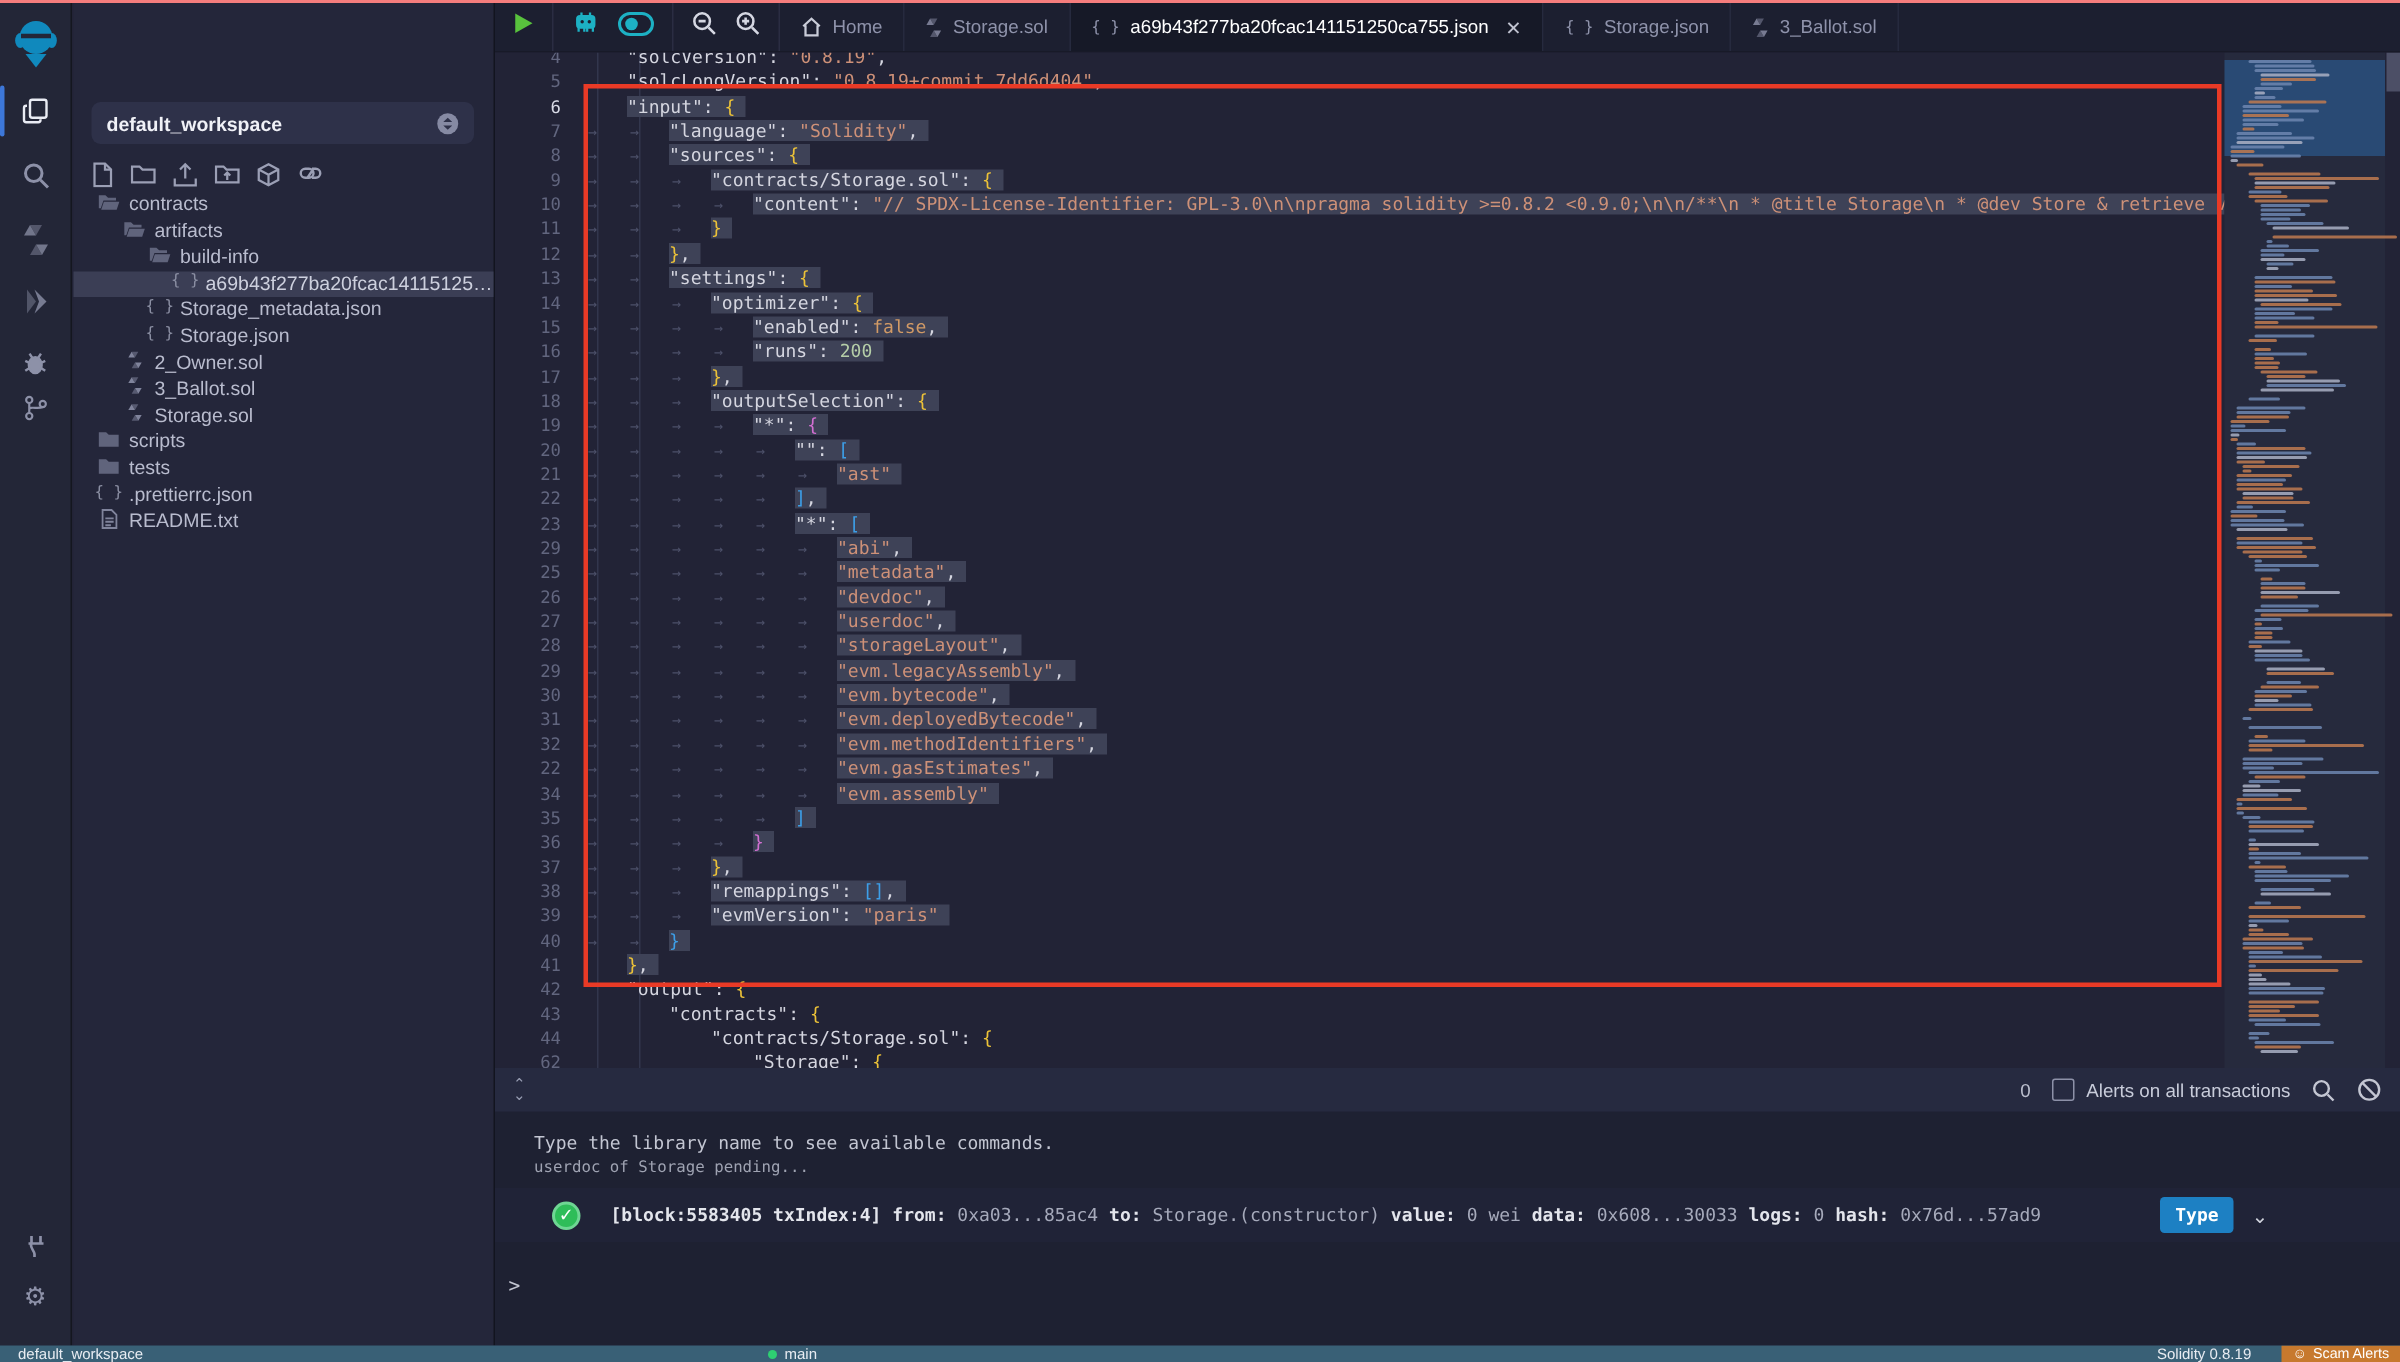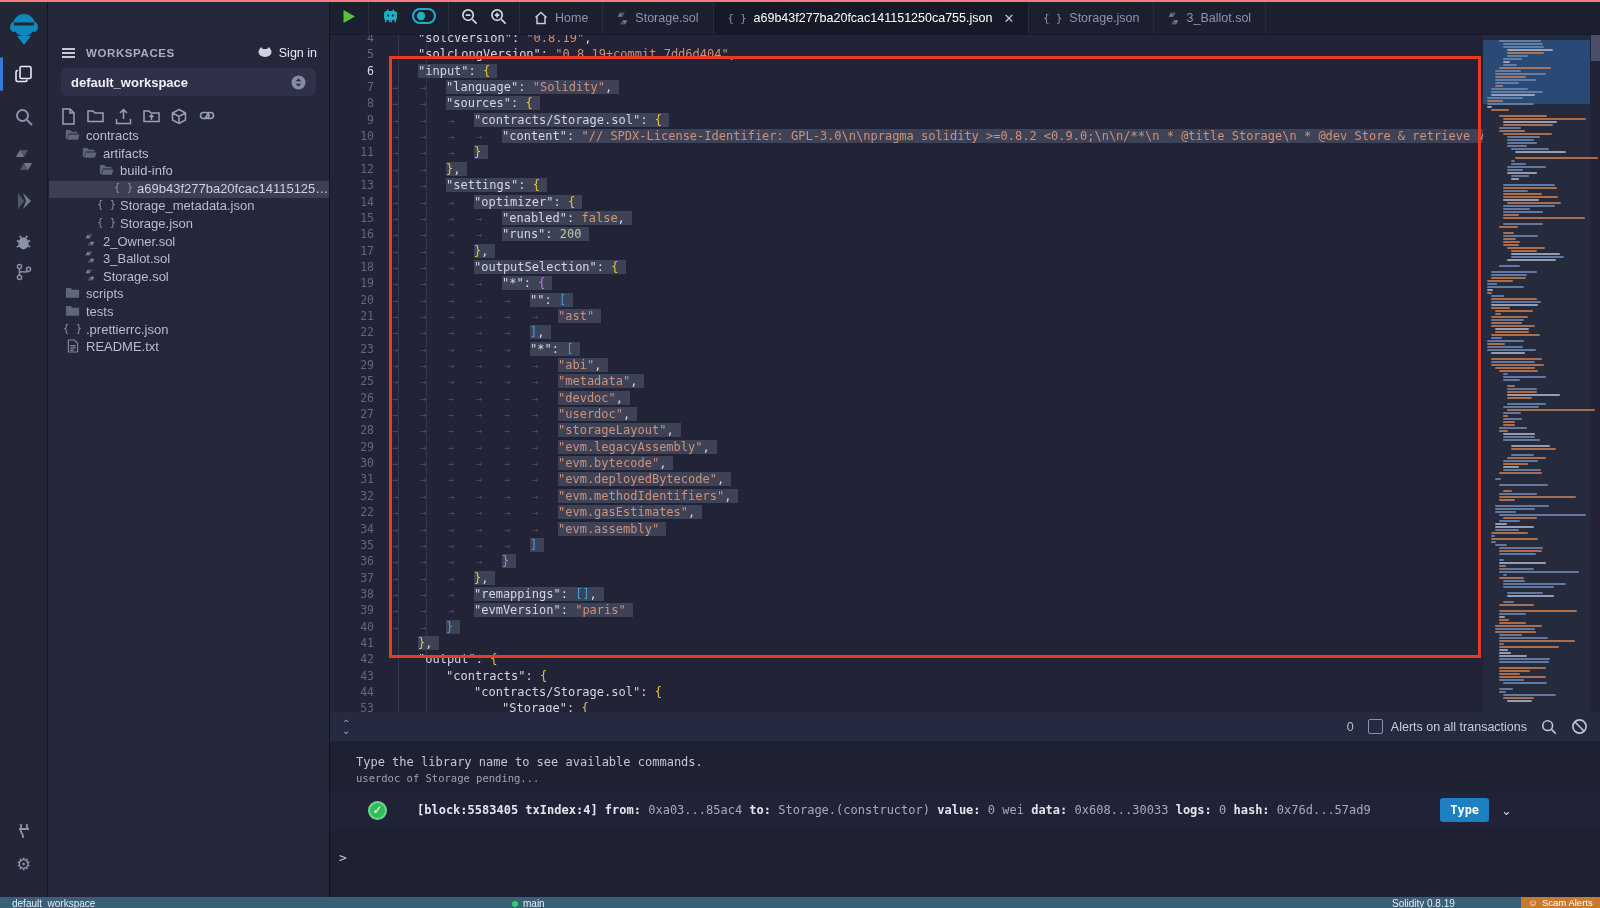--- a/index.html
+++ b/index.html
@@ -75,21 +75,21 @@
   #thead .right{margin-left:auto;display:flex;align-items:center;gap:14px}
   .tcount{font-size:12.5px;color:#b9bdcc}
   .cbx{width:15px;height:15px;border:1px solid #8d91a8;border-radius:2px;background:transparent;cursor:pointer}
   .listen{font-size:12.5px;color:#c8ccda;margin-left:-6px;cursor:pointer}
   .tfilter{width:243px;height:25px;background:#2f3348;border:none;border-radius:2px;color:#d7dae4;font-size:12.5px;padding:0 9px}
   .tfilter::placeholder{color:#8b8fa8}
   .tline1{position:absolute;left:26px;top:43px;font-size:12px;color:#c3c6d2}
   .tline2{position:absolute;left:26px;top:60px;font-size:10.5px;color:#9fa3b2}
   #txrow{position:absolute;left:0;top:80px;width:100%;height:36px;display:flex;align-items:center;padding-left:38px;padding-right:88px;background:#202337}
   .okcirc{width:19px;height:19px;border-radius:50%;background:#2ebd59;color:#fff;display:flex;align-items:center;justify-content:center;font-size:12px;flex:none;border:2px solid #6fd694}
-  #txseg{margin-left:30px;font-family:"DejaVu Sans Mono",monospace;font-size:12px;white-space:nowrap;overflow:hidden}
+  #txseg{margin-left:20px;font-family:"DejaVu Sans Mono",monospace;font-size:12px;white-space:nowrap;overflow:hidden}
   .txb{color:#e3e5ec;font-weight:700}
   .txv{color:#a6aabb}
   .debugbtn{margin-left:auto;background:#1d80c3;color:#fff;font-size:12px;font-weight:700;border:none;border-radius:3px;padding:5px 10px;cursor:pointer;font-family:"DejaVu Sans Mono",monospace}
   .txchev{margin-left:12px;color:#d0d3dd;font-size:13px;cursor:pointer}
   .prompt{position:absolute;left:9px;top:138px;font-size:13px;color:#c3c6d2}
 
   
   #statusbar{position:absolute;left:0;top:897px;width:1600px;height:11px;background:#396076;z-index:95;overflow:hidden;color:#e8ecf2;font-size:10px}
   .sbitem{position:absolute;top:1px;white-space:nowrap}
   .sbdot{display:inline-block;width:6px;height:6px;border-radius:50%;background:#2ecf72;margin-right:5px}
@@ -156,32 +156,20 @@
       <svg width="20" height="20" viewBox="0 0 20 20" fill="none" stroke="currentColor" stroke-width="1.8">
         <path d="M7 3 V8 M13 3 V8 M5 8 H15 M6.5 8 C6.5 12 9 13 9 15 L9 17" fill="none"></path>
       </svg>
     </div>
     <div class="ic" style="top:845px">
       <span style="font-size:17px">⚙</span>
     </div>
   </aside>
 
   <section id="panel">
-    <div class="wsrow">
-      <svg width="15" height="12" viewBox="0 0 15 12" stroke="#c7cad6" stroke-width="1.8">
-          <path d="M1 2 H14 M1 6 H14 M1 10 H14"></path>
-        </svg>
-      <span class="wslbl">WORKSPACES</span>
-      <span class="signin">
-        <svg width="16" height="14" viewBox="0 0 16 14" fill="#cfd2de">
-          <path d="M2 4 L4 1 L6 3 H10 L12 1 L14 4 A6.5 5 0 1 1 2 4 Z"></path>
-        </svg>
-        <span>Sign in</span>
-      </span>
-    </div>
     <div class="wsdrop">
       <span>default_workspace</span>
       <span class="sp"></span>
       <svg width="15" height="15" viewBox="0 0 15 15">
         <circle cx="7.5" cy="7.5" r="7" fill="#868aa3"></circle>
         <path d="M4.5 6.3 L7.5 3.5 L10.5 6.3 Z M4.5 8.7 L7.5 11.5 L10.5 8.7 Z" fill="#2e3149"></path>
       </svg>
     </div>
     <div class="ptools">
       <span><svg width="15" height="17" viewBox="0 0 15 17" fill="none" stroke="currentColor" stroke-width="1.5">
@@ -422,21 +410,21 @@
           <div class="cl" style="top: 501.85px;"><span class="ln">35</span><span class="ct"><span class="icell">→</span><span class="icell">→</span><span class="icell">→</span><span class="icell">→</span><span class="icell">→</span><span class="selbg"><span class="tk-b">]</span></span></span></div>
           <div class="cl" style="top: 518.2px;"><span class="ln">36</span><span class="ct"><span class="icell">→</span><span class="icell">→</span><span class="icell">→</span><span class="icell">→</span><span class="selbg"><span class="tk-m">}</span></span></span></div>
           <div class="cl" style="top: 534.55px;"><span class="ln">37</span><span class="ct"><span class="icell">→</span><span class="icell">→</span><span class="icell">→</span><span class="selbg"><span class="tk-y">}</span><span class="tk-p">,</span></span></span></div>
           <div class="cl" style="top: 550.9px;"><span class="ln">38</span><span class="ct"><span class="icell">→</span><span class="icell">→</span><span class="icell">→</span><span class="selbg"><span class="tk-k">"remappings"</span><span class="tk-p">: </span><span class="tk-b">[]</span><span class="tk-p">,</span></span></span></div>
           <div class="cl" style="top: 567.25px;"><span class="ln">39</span><span class="ct"><span class="icell">→</span><span class="icell">→</span><span class="icell">→</span><span class="selbg"><span class="tk-k">"evmVersion"</span><span class="tk-p">: </span><span class="tk-s">"paris"</span></span></span></div>
           <div class="cl" style="top: 583.6px;"><span class="ln">40</span><span class="ct"><span class="icell">→</span><span class="icell">→</span><span class="selbg"><span class="tk-b">}</span></span></span></div>
           <div class="cl" style="top: 599.95px;"><span class="ln">41</span><span class="ct"><span class="icell"></span><span class="selbg"><span class="tk-y">}</span><span class="tk-p">,</span></span></span></div>
           <div class="cl" style="top: 616.3px;"><span class="ln">42</span><span class="ct"><span class="icell"></span><span><span class="tk-k">"output"</span><span class="tk-p">: </span><span class="tk-y">{</span></span></span></div>
           <div class="cl" style="top: 632.65px;"><span class="ln">43</span><span class="ct"><span class="icell"></span><span class="icell"></span><span><span class="tk-k">"contracts"</span><span class="tk-p">: </span><span class="tk-y">{</span></span></span></div>
           <div class="cl" style="top: 649px;"><span class="ln">44</span><span class="ct"><span class="icell"></span><span class="icell"></span><span class="icell"></span><span><span class="tk-k">"contracts/Storage.sol"</span><span class="tk-p">: </span><span class="tk-y">{</span></span></span></div>
-          <div class="cl" style="top: 665.35px;"><span class="ln">53</span><span class="ct"><span class="icell"></span><span class="icell"></span><span class="icell"></span><span class="icell"></span><span><span class="tk-k">"Storage"</span><span class="tk-p">: </span><span class="tk-y">{</span></span></span></div>
+          <div class="cl" style="top: 665.35px;"><span class="ln">62</span><span class="ct"><span class="icell"></span><span class="icell"></span><span class="icell"></span><span class="icell"></span><span><span class="tk-k">"Storage"</span><span class="tk-p">: </span><span class="tk-y">{</span></span></span></div>
         </div>
       <div id="redbox" style="border-color: rgb(233, 58, 38);"></div>
       <div id="minimap">
         <div class="mm-sel"></div>
       <div class="mmbar" style="background: rgb(109, 134, 176); left: 16px; width: 42px; top: 5px;"></div>
           <div class="mmbar" style="background: rgb(109, 134, 176); left: 20px; width: 40px; top: 8px;"></div>
           <div class="mmbar" style="background: rgb(109, 134, 176); left: 20px; width: 41px; top: 11px;"></div>
           <div class="mmbar" style="background: rgb(170, 176, 196); left: 24px; width: 46px; top: 14px;"></div>
           <div class="mmbar" style="background: rgb(192, 122, 80); left: 24px; width: 37px; top: 17px;"></div>
           <div class="mmbar" style="background: rgb(109, 134, 176); left: 24px; width: 21px; top: 20px;"></div>
@@ -667,19 +655,19 @@
       <span id="txseg"><span class="txb">[block:5583405 txIndex:4]</span><span class="txv"> </span><span class="txb">from:</span><span class="txv"> 0xa03...85ac4 </span><span class="txb">to:</span><span class="txv"> Storage.(constructor) </span><span class="txb">value:</span><span class="txv"> 0 wei </span><span class="txb">data:</span><span class="txv"> 0x608...30033 </span><span class="txb">logs:</span><span class="txv"> 0 </span><span class="txb">hash:</span><span class="txv"> 0x76d...57ad9</span></span>
       <button class="debugbtn">Type</button>
       <span class="txchev">⌄</span>
     </div>
     <div class="prompt mono">&gt;</div>
   </section>
 
   <div id="statusbar">
     <span class="sbitem" style="left:12px">default_workspace</span>
     <span class="sbitem" style="left:512px"><span class="sbdot"></span><span>main</span></span>
-    <span class="sbitem" style="left:1392px">Solidity 0.8.19</span>
+    <span class="sbitem" style="left:1438px">Solidity 0.8.19</span>
     <span class="sbalert">
         <span>☺</span>
         <span>Scam Alerts</span>
       </span>
   </div>
 </div>
 
 </body></html>

